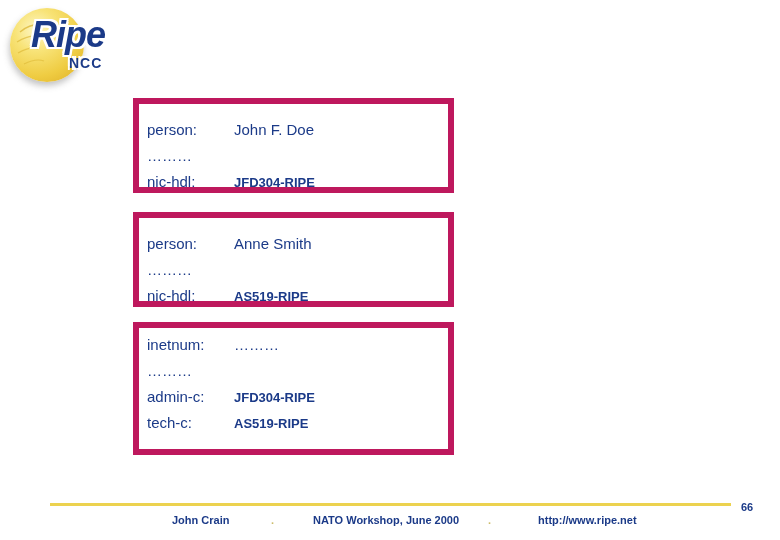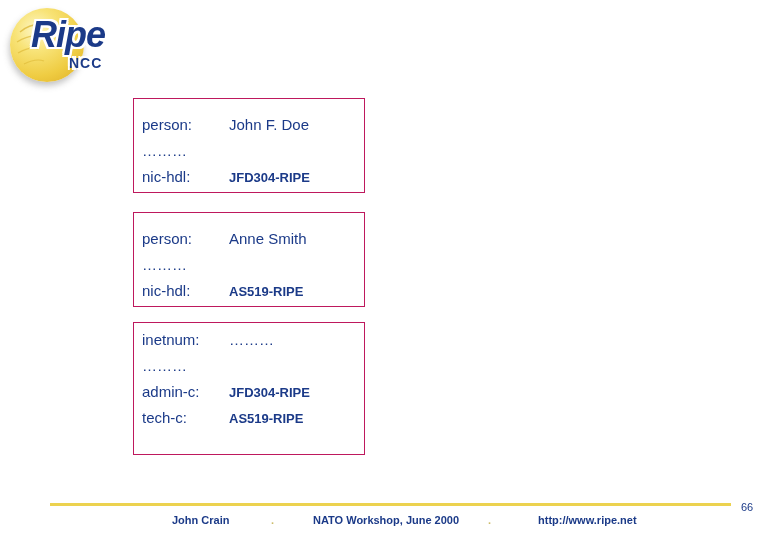--- a/index.html
+++ b/index.html
@@ -35,22 +35,22 @@
 
   
   .title {
     position:absolute; left:0; top:44px; width:100%;
     text-align:center; font-size:33px; font-weight:bold; color:#1b3a88;
     letter-spacing:0px;
   }
 
   
   .box {
-    position:absolute; left:133px; width:232px;
-    border:1px solid #be185d; background:#ffffff;
+    position:absolute; left:133px; width:321px;
+    border:6px solid #be185d; background:#ffffff;
     font-size:15px; color:#1b3a88;
   }
   .box-1 { top:98px;  height:95px; }
   .box-2 { top:212px; height:95px; }
   .box-3 { top:322px; height:133px; }
   .box-1 .inner, .box-2 .inner { padding:17px 8px 0 8px; }
   .box-3 .inner { padding:8px 8px 0 8px; }
   .row { height:26px; white-space:nowrap; }
   .lbl { display:inline-block; min-width:87px; }
   .handle { font-weight:bold; font-size:13px; }
@@ -65,21 +65,21 @@
     white-space:nowrap;
     margin-left:20px;
   }
   .f-author { left:152px; }
   .f-sep1   { left:251px; color:#ccbc6a; }
   .f-event  { left:293px; }
   .f-sep2   { left:468px; color:#ccbc6a; }
   .f-url    { left:518px; }
   .page-number {
     position:absolute; left:741px; top:501px;
-    font-size:11px; color:#1b3a88;
+    font-size:11px; color:#1b3a88;font-weight:bold;
   }
 </style>
 </head>
 <body>
 
 <div class="slide">
 
   <div class="logo">
     <div class="ball">
       <svg width="74" height="74" viewBox="0 0 74 74">

